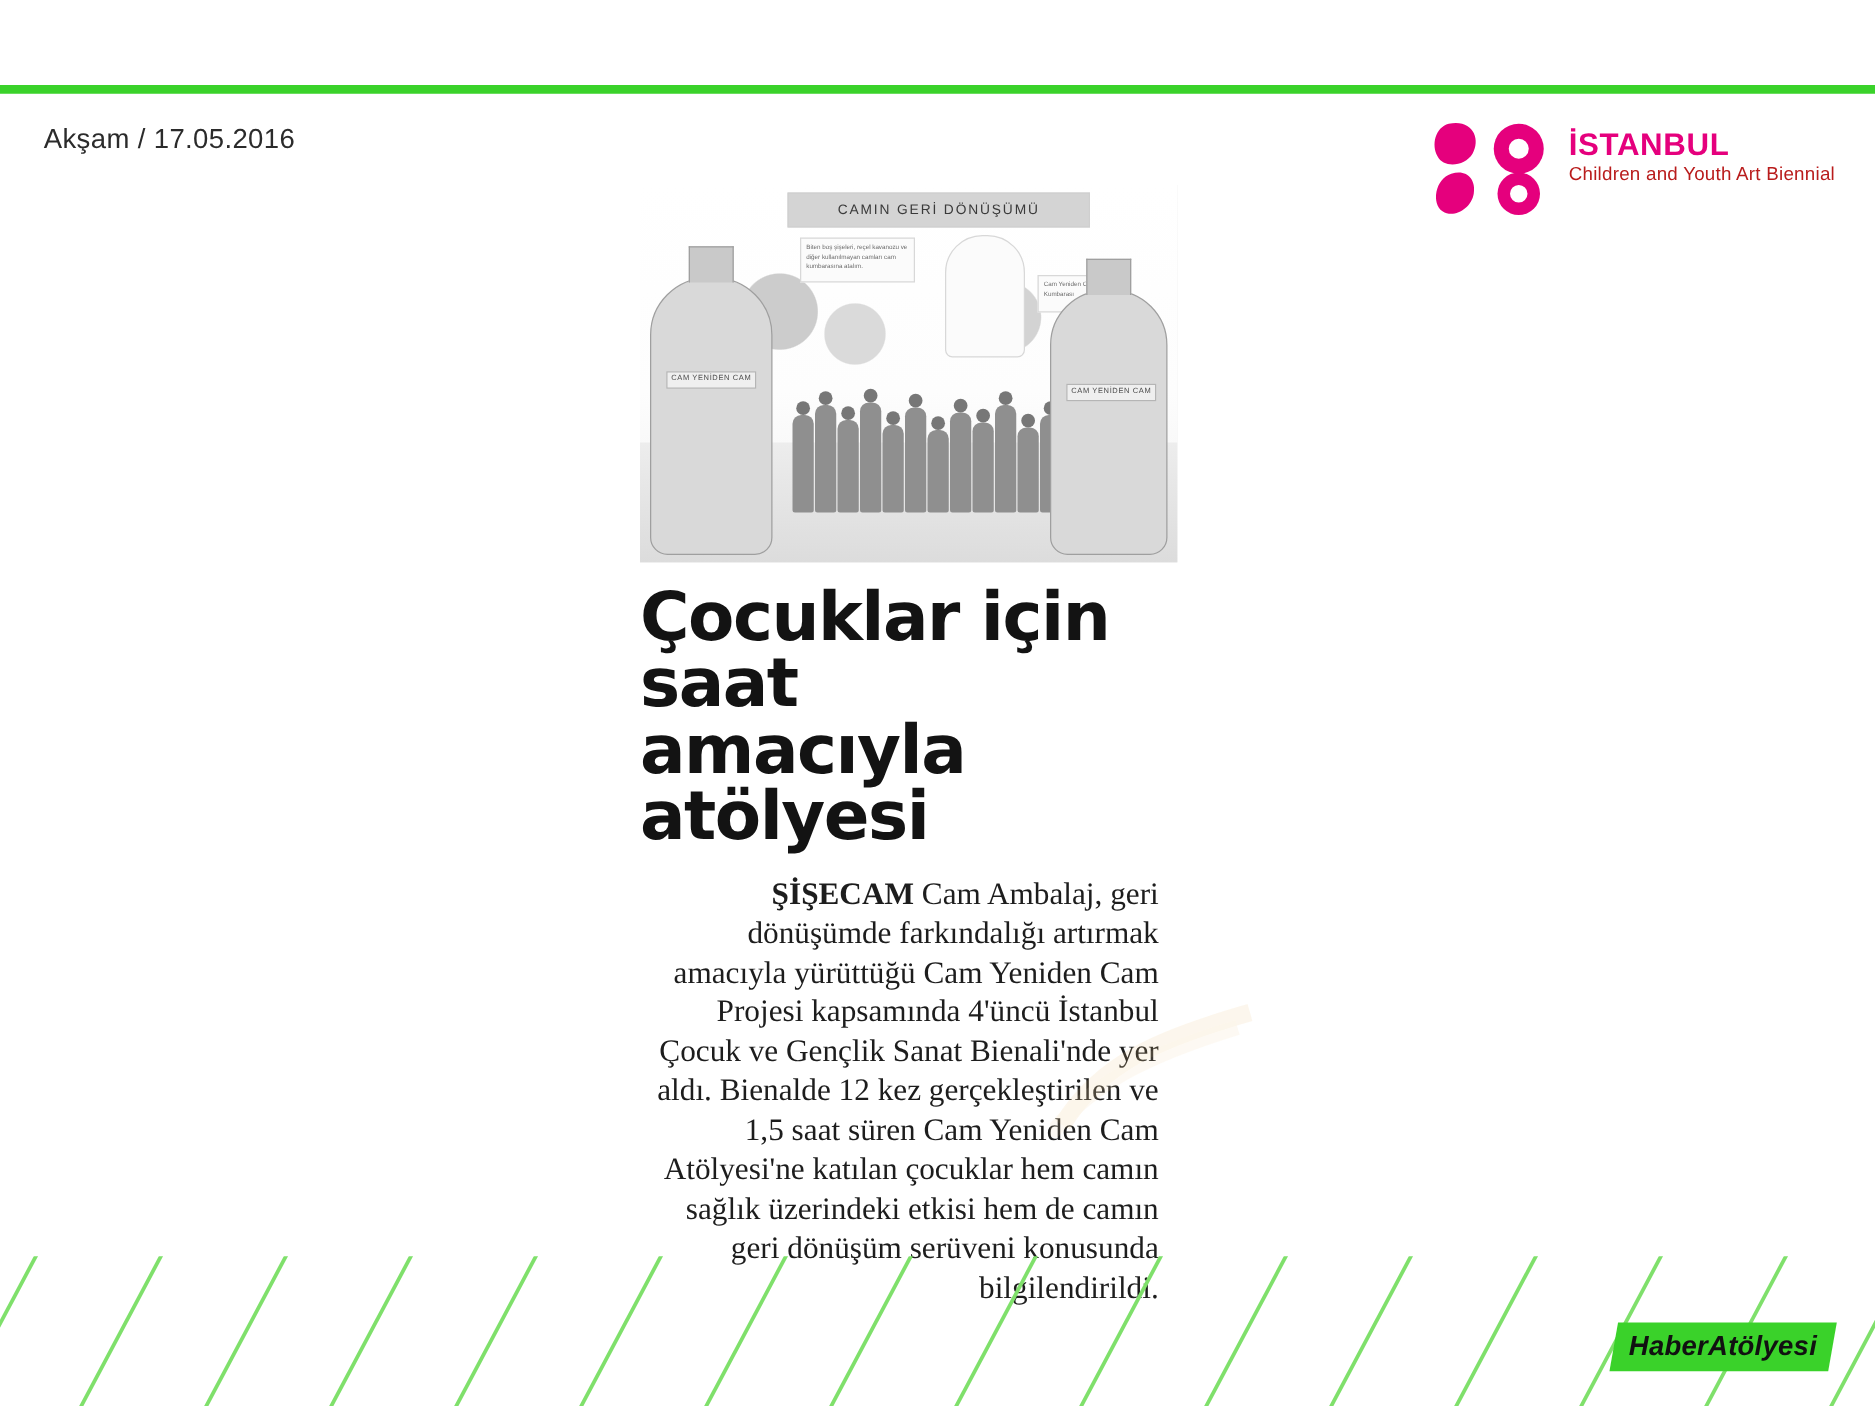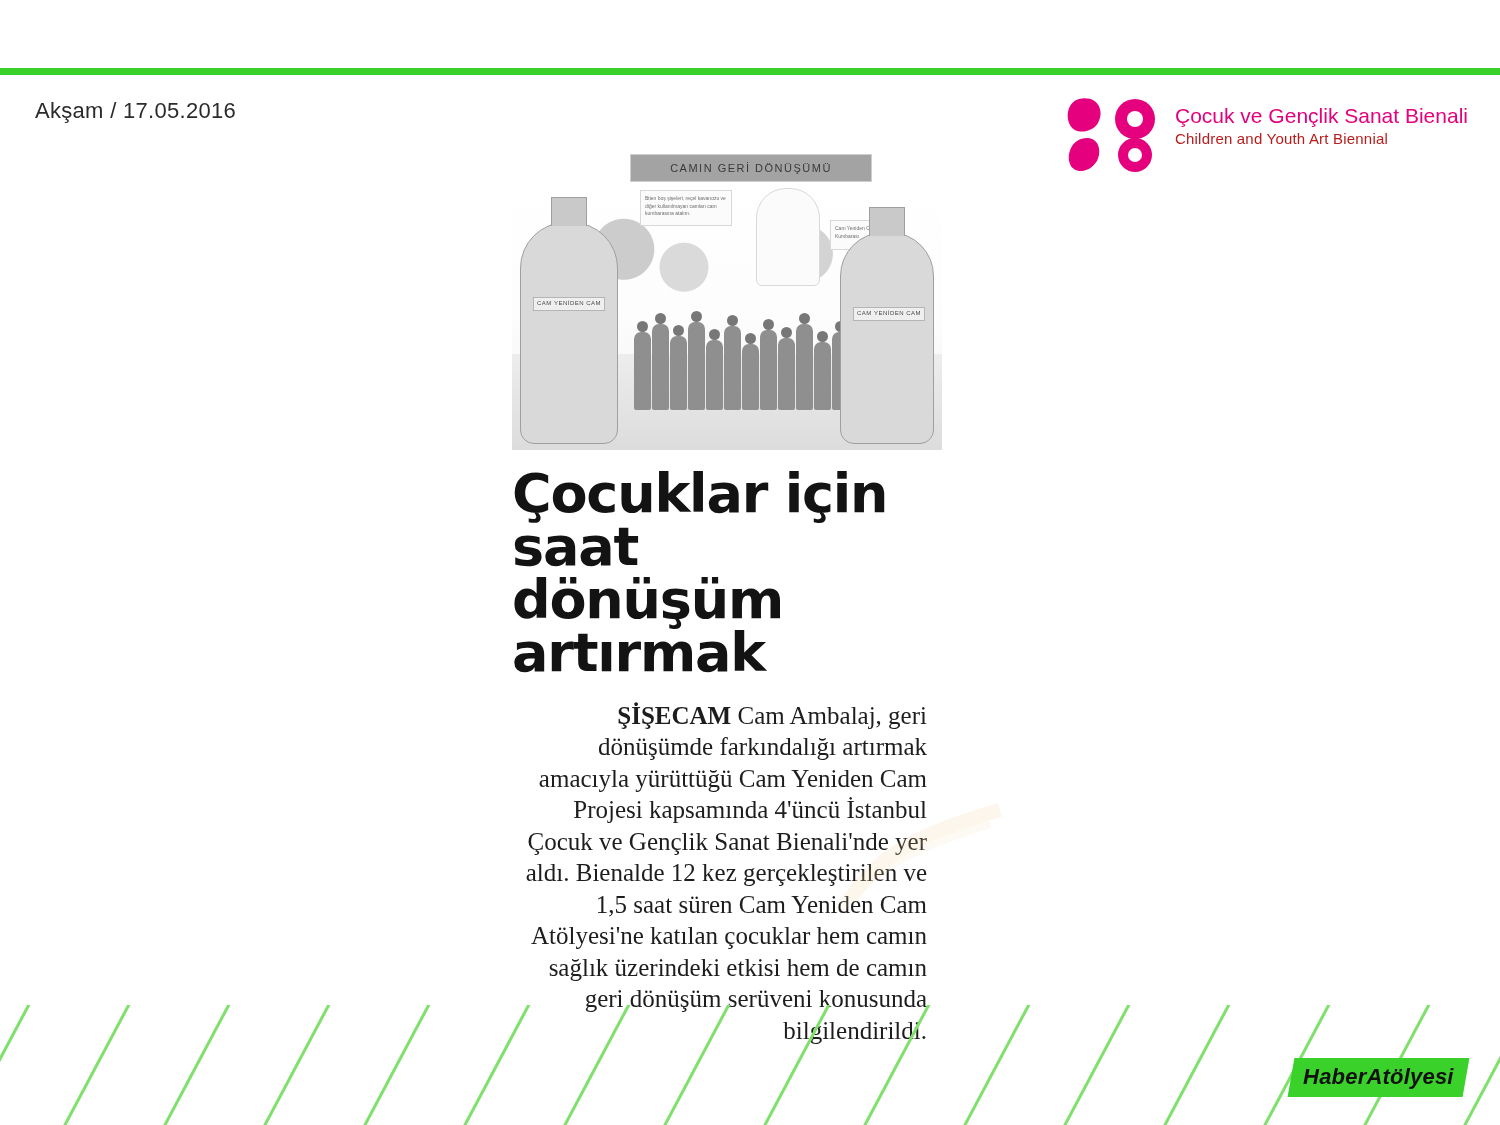--- a/index.html
+++ b/index.html
@@ -96,21 +96,21 @@
   .photo-sky {
     position: absolute;
     left: 0; top: 0; width: 100%; height: 100%;
     background: linear-gradient(#ffffff 0%, #fdfdfd 55%, #f0f0f0 100%);
   }
   .photo-banner {
     position: absolute;
     left: 118px; top: 6px;
     width: 240px; height: 26px;
     border: 1px solid #cfcfcf;
-    background: #a3a3a3;
+    background: #86efac;
     font-family: "Liberation Sans", sans-serif;
     font-size: 11px;
     letter-spacing: 1.5px;
     color: #3a3a3a;
     text-align: center;
     line-height: 26px;
   }
   .photo-board {
     position: absolute;
     background: #fbfbfb;
@@ -284,21 +284,21 @@
         <path d="M14 4 C33 0 40 16 33 28 C27 38 10 40 5 30 C0 21 3 7 14 4 Z"></path>
         <path d="M16 44 C28 40 36 48 34 60 C32 72 18 80 9 74 C0 68 3 48 16 44 Z"></path>
         <circle cx="70" cy="24" r="20"></circle>
         <circle cx="70" cy="60" r="17"></circle>
         <circle cx="70" cy="24" r="8" fill="#ffffff"></circle>
         <circle cx="70" cy="60" r="7" fill="#ffffff"></circle>
       </g>
     </svg>
   </div>
   <div class="logo-text">
-    <div class="logo-sub1">Çocuk ve Gençlik Sanat Bienali</div>
+    <div class="logo-title">İSTANBUL</div>
     <div class="logo-sub2">Children and Youth Art Biennial</div>
   </div>
 </div>
 
 <div class="clipping">
 
   <div class="photo">
     <div class="photo-sky"></div>
     <div class="photo-trees"></div>
     <div class="photo-ground"></div>
@@ -329,21 +329,21 @@
       <div class="jar-label">CAM YENİDEN CAM</div>
     </div>
     <div class="jar jar-right">
       <div class="jar-neck"></div>
       <div class="jar-label">CAM YENİDEN CAM</div>
     </div>
   </div>
 
   <div class="headline">
     <div>Çocuklar için saat</div>
-    <div>dönüşüm artırmak</div>
+    <div>amacıyla atölyesi</div>
   </div>
 
   <p class="body-text"><b>ŞİŞECAM</b><span> Cam Ambalaj, geri dönüşümde farkındalığı artırmak amacıyla yürüttüğü Cam Yeniden Cam Projesi kapsamında 4'üncü İstanbul Çocuk ve Gençlik Sanat Bienali'nde yer aldı. Bienalde 12 kez gerçekleştirilen ve 1,5 saat süren Cam Yeniden Cam Atölyesi'ne katılan çocuklar hem camın sağlık üzerindeki etkisi hem de camın geri dönüşüm serüveni konusunda bilgilendirildi.</span></p>
 </div>
 
 <div class="watermark">
   <svg viewBox="0 0 170 120" width="170" height="120" aria-hidden="true">
     <path d="M10 110 C40 60 90 40 160 20" stroke="#f0c98a" stroke-width="14" fill="none" opacity=".5"></path>
     <path d="M0 118 C35 74 85 52 150 32" stroke="#f5ddb3" stroke-width="12" fill="none" opacity=".5"></path>
   </svg>

